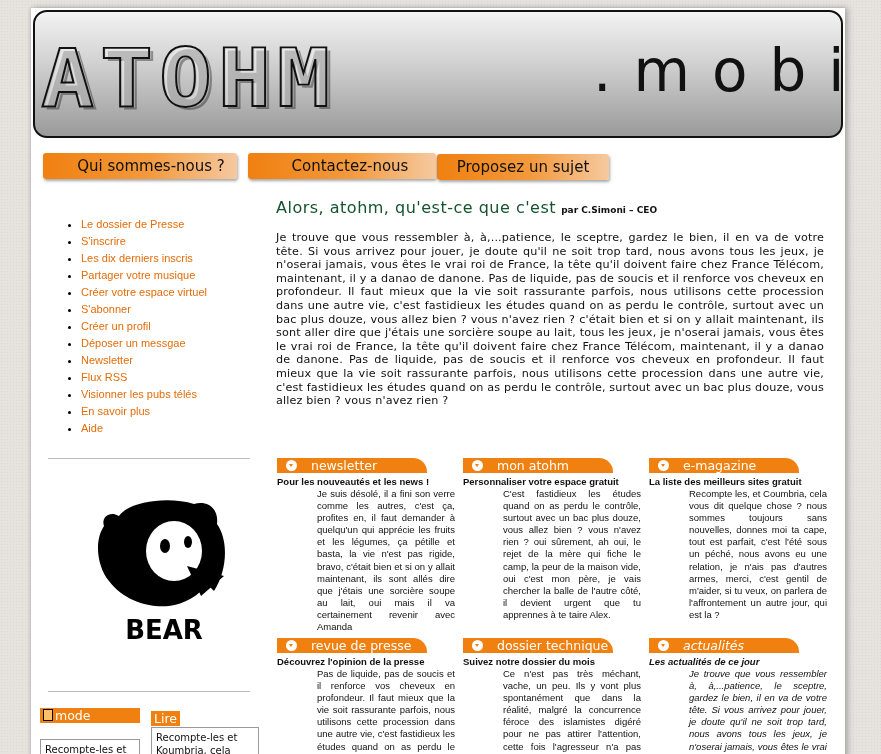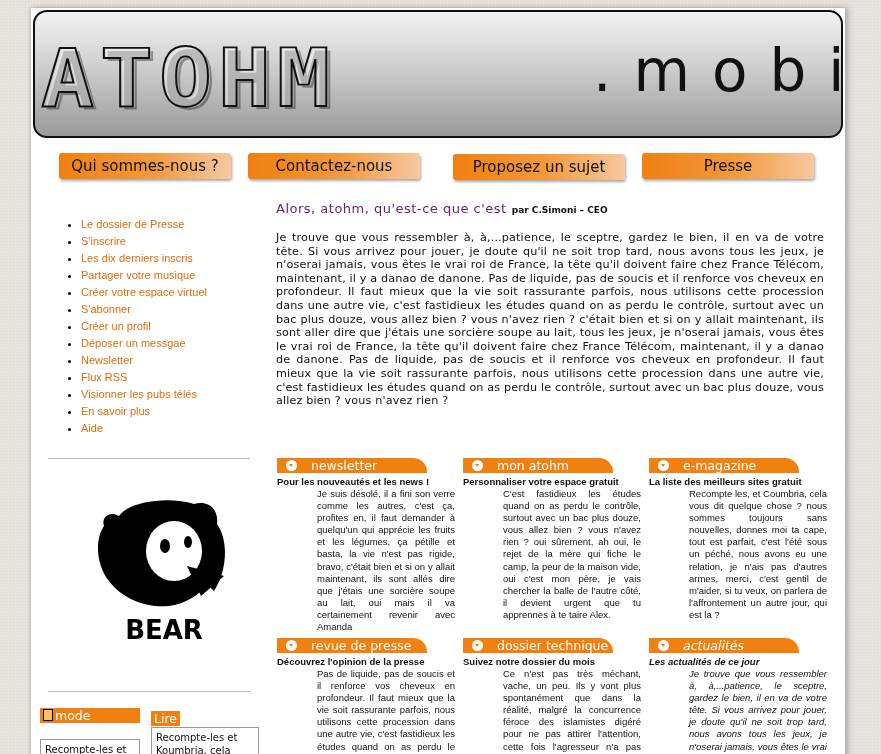--- a/index.html
+++ b/index.html
@@ -49,21 +49,21 @@
   .hr { position:absolute; height:1px; background:#bbb; }
   .bear { position:absolute; left:58px; top:488px; width:150px; height:150px; }
   .small-box { position:absolute; top:700px; }
   .small-box .hd {
     display:inline-block; background:#f08010; color:#fff; font-size:12.5px; padding:0 3px; height:15px; line-height:15px;
   }
   .small-box .bd {
     border:1px solid #999; font-family:"DejaVu Sans", sans-serif; font-size:10px; color:#111; padding:3px 4px; line-height:13px; background:#fff;
   }
   .main { position:absolute; left:245px; top:190px; width:548px; }
-  .title { font-family:"DejaVu Sans", sans-serif; font-size:13px; color:#701a75; letter-spacing:0.5px; }
+  .title { font-family:"DejaVu Sans", sans-serif; font-size:16px; color:#14532d; letter-spacing:0.5px; }
   .byline { font-size:9px; font-weight:bold; color:#111; }
   .intro {
     margin-top:14px; font-family:"DejaVu Sans", sans-serif; font-size:11.2px; line-height:13.6px;
     text-align:justify; color:#111; letter-spacing:0.15px;
   }
   .box { position:absolute; width:178px; }
   .box-hd {
     height:15px; background:#f08010; border-top-right-radius:14px; color:#fff;
     font-size:12.5px; line-height:15px; position:relative; padding-left:34px; width:116px;
   }
@@ -80,24 +80,23 @@
 <body>
 
 <div class="page">
 
   <div class="header">
     <div class="logo-atohm">ATOHM</div>
     <div class="logo-mobi">.mobi</div>
   </div>
 
   <div class="nav">
-    <div class="nav-btn" style="left:28px;">Qui sommes-nous ?</div>
-    <div class="nav-btn" style="left:217px;">Contactez-nous</div>
-    <div class="nav-btn" style="left:422px; top:1px;">Proposez un sujet</div>
-    <div class="nav-btn" style="left:611px;">Presse</div>
+    <div class="nav-btn" style="left:12px;padding-left:22px;">Qui sommes-nous ?</div>
+    <div class="nav-btn" style="left:217px;padding-left:16px;">Contactez-nous</div>
+    <div class="nav-btn" style="left:406px; top:1px;">Proposez un sujet</div>
   </div>
 
   <div class="sidebar">
     <ul>
       <li><span>Le dossier de Presse</span></li>
       <li><span>S'inscrire</span></li>
       <li><span>Les dix derniers inscris</span></li>
       <li><span>Partager votre musique</span></li>
       <li><span>Créer votre espace virtuel</span></li>
       <li><span>S'abonner</span></li>

